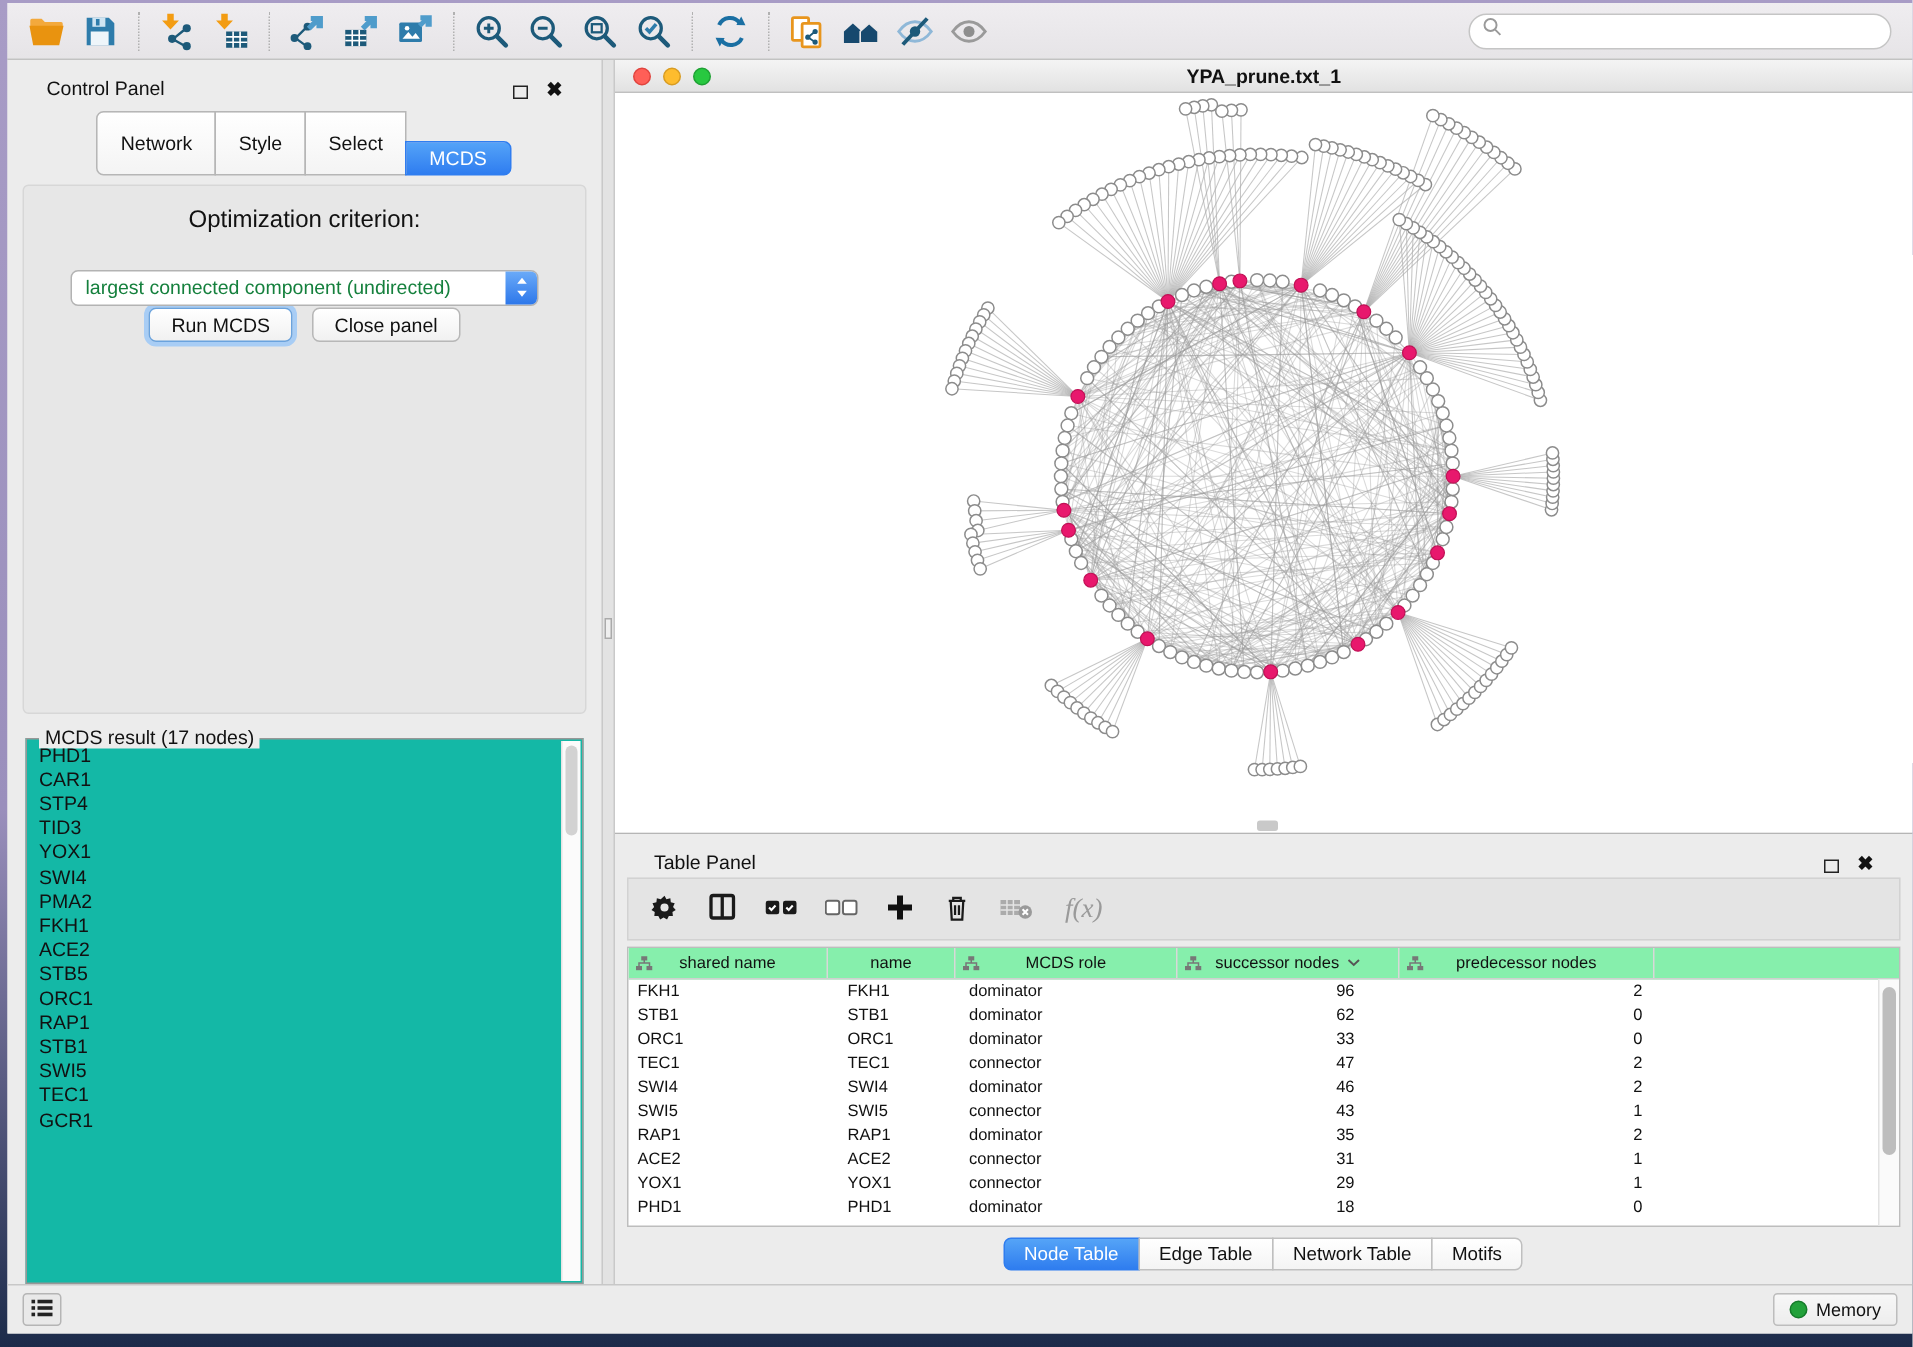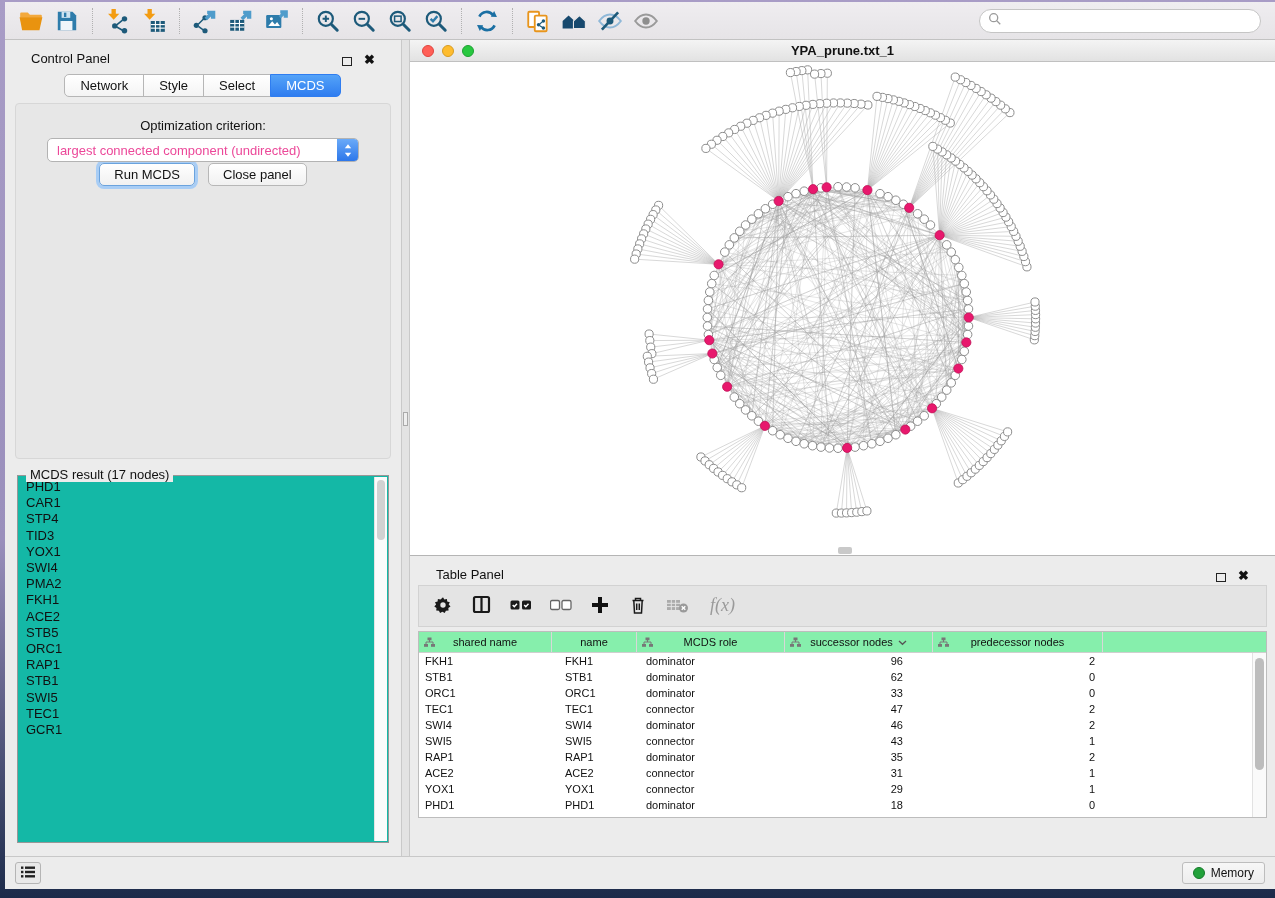--- a/index.html
+++ b/index.html
@@ -27,28 +27,28 @@
   
   .cpanel { width:396px; flex:0 0 396px; background:#ececec; display:flex; flex-direction:column; }
   .panel-title-row { height:26px; display:flex; align-items:flex-end; padding:0 26px; font-size:13px; color:#111; }
   .panel-title-row .ttl { flex:1; }
   .win-float { width:10px; height:9px; border:1.5px solid #222; margin-right:12px; display:inline-block; }
   .win-close { font-size:13px; font-weight:bold; color:#111; line-height:1; cursor:pointer; }
   .ctl-tabs { display:flex; justify-content:center; margin-top:8px; }
   .ctab { font-size:13px; padding:3px 15px; background:linear-gradient(#ffffff,#f4f4f4); border:1px solid #b6b6b6;
     margin-left:-1px; color:#111; cursor:pointer; font-family:"Liberation Sans",sans-serif; }
   .ctab:first-child { border-radius:5px 0 0 5px; }
-  .ctab:last-child { border-radius:0 5px 5px 0; }
+  .ctab:last-child { border-radius:0 5px 5px 0;margin-top:20px; }
   .ctab.active { background:linear-gradient(#54a3f8,#2f7df0); border-color:#2f7df0; color:#fff; }
   .ctl-inner { margin:6px 10px 0; height:356px; background:#e7e7e7; border:1px solid #d7d7d7; border-radius:4px;
     display:flex; flex-direction:column; align-items:center; padding-top:14px; }
-  .opt-label { font-size:13px; color:#111; margin-bottom:5px; }
+  .opt-label { font-size:16px; color:#111; margin-bottom:24px; }
   .select { width:312px; height:24px; background:#fff; border:1px solid #b3b3b3; border-radius:5px;
     display:flex; align-items:center; cursor:pointer; position:relative; }
-  .select .sel-text { flex:1; font-size:13px; padding-left:9px; color:#ec4899; white-space:nowrap; }
+  .select .sel-text { flex:1; font-size:13px; padding-left:9px; color:#15803d; white-space:nowrap; }
   .select .stepper { width:21px; height:22px; border-radius:0 4px 4px 0; background:linear-gradient(#6aaaf8,#2d77ea);
     display:grid; place-items:center; }
   .btn-row { margin-top:1px; display:flex; gap:13px; }
   .btn { font-size:13px; padding:3px 14px; background:linear-gradient(#ffffff,#f1f1f1); border:1px solid #b7b7b7;
     border-radius:5px; color:#111; cursor:pointer; font-family:"Liberation Sans",sans-serif; }
   .btn.focus-ring { border:1px solid #6ba3dd; box-shadow:0 0 0 3px #a8cdf5; }
   .result-group { position:relative; margin:16px 12px 0; height:368px; background:#14b8a6; border:1px solid #979797; }
   .result-legend { position:absolute; top:-9px; left:8px; background:#ececec; padding:0 4px; font-size:13px; color:#111; }
   .result-list { position:absolute; inset:3px 15px 3px 3px; overflow:hidden; }
   .ritem { font-size:13px; line-height:16.2px; padding-left:5px; color:#111; }
@@ -1420,20 +1420,26 @@
                   <div class="td" style="width: 85px; padding-left: 13px;">PHD1</div>
                   <div class="td" style="width: 148px; padding-left: 9px;">dominator</div>
                   <div class="td num" style="width: 148px; padding-right: 30px;">18</div>
                   <div class="td num" style="width: 170px; padding-right: 8px;">0</div>
                 </div>
               </div>
             <div class="tscroll">
                 <div class="thumb"></div>
               </div>
           </div>
+          <div class="tp-tabs" id="table-tabs">
+              <button class="btab active">Node Table</button>
+              <button class="btab">Edge Table</button>
+              <button class="btab">Network Table</button>
+              <button class="btab">Motifs</button>
+            </div>
         </div>
       </div>
     </div>
 
     <div class="statusbar">
       <button class="status-left-btn">
         <span><svg width="16" height="14" viewBox="0 0 16 14">
               <g fill="#222">
                 <rect x="1" y="1.5" width="2.4" height="2.4"></rect>
                 <rect x="5" y="1.5" width="10" height="2.4"></rect>

